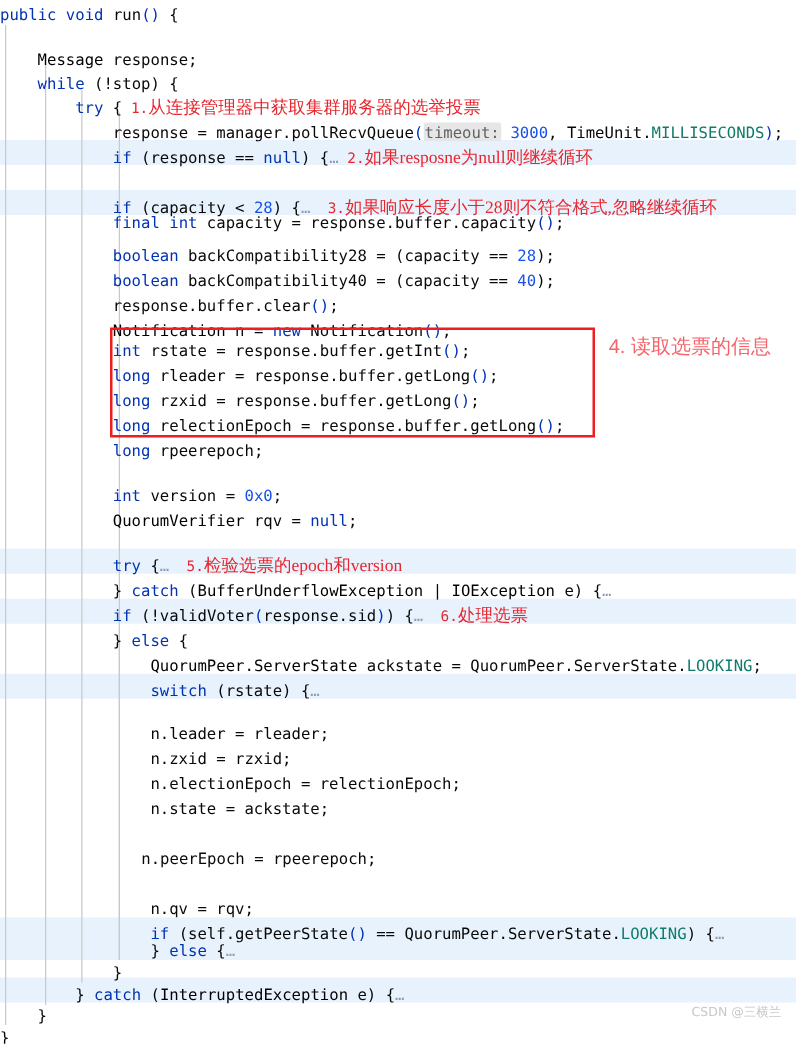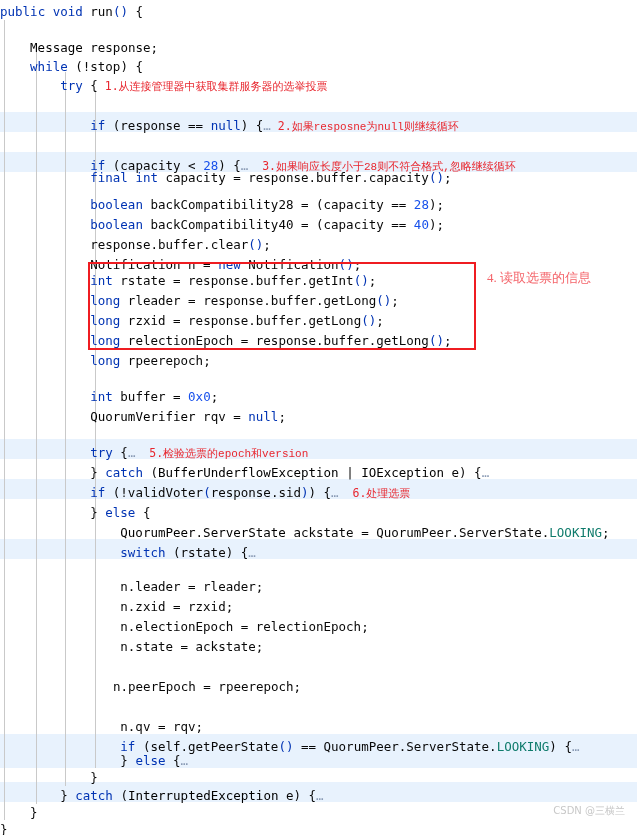--- a/index.html
+++ b/index.html
@@ -45,34 +45,34 @@
   }
   
   .kw{color:#0033b3;}
   .cls{color:#000000;}
   .num{color:#1750eb;}
   .txt{color:#080808;}
   .stat{color:#0f7b6c;font-style:normal;}
   .paren{color:#0033b3;}
   .fold{color:#8a9bb5;}
   .hint{background:#e6e6e6;color:#5f6266;border-radius:2px;padding:0 1px;}
-  .anno{color:#e8262e;font-family:Liberation Mono, monospace;font-size:11px;}
+  .anno{color:#e8262e;font-family:Liberation Serif, serif;font-size:14px;}
   .annonum{color:#e8262e;font-family:"DejaVu Sans Mono","Liberation Mono",monospace;font-size:11.5px;}
   
   .redbox{
     position:absolute;
     border:2px solid #ef1c21;
     z-index:3;
     pointer-events:none;
   }
   .side-anno{
     position:absolute;
     color:#f4646a;
-    font-family:Liberation Serif, serif;
-    font-size:13px;
+    font-family:Liberation Sans, sans-serif;
+    font-size:16px;
     z-index:4;
     white-space:nowrap;
   }
   .watermark{
     position:absolute;
     right:12px;bottom:14px;
     color:#c8c8c8;
     font-family:"DejaVu Sans","Liberation Sans",sans-serif;
     font-size:10px;
     z-index:5;
@@ -93,35 +93,36 @@
     <div class="guide" style="left: 4px; top: 20px; height: 800px;"></div>
     <div class="guide" style="left: 36px; top: 52px; height: 752px;"></div>
     <div class="guide" style="left: 65px; top: 72px; height: 714px;"></div>
     <div class="guide" style="left: 95px; top: 90px; height: 678px;"></div>
     <div class="guide" style="left: 95px; top: 502px; height: 266px;"></div>
     <div class="ln code" style="top: 2px; left: 0px;"><span class="kw">public</span><span class="txt"> </span><span class="kw">void</span><span class="txt"> run</span><span class="paren">()</span><span class="txt"> {</span></div>
     <div class="ln code" style="top: 22px; left: 0px;"></div>
     <div class="ln code" style="top: 38px; left: 30.08px;"><span class="cls">Message</span><span class="txt"> response;</span></div>
     <div class="ln code" style="top: 57px; left: 30.08px;"><span class="kw">while</span><span class="txt"> (!stop) {</span></div>
     <div class="ln code" style="top: 76px; left: 60.16px;"><span class="kw">try</span><span class="txt"> {</span><span class="annonum"> 1.</span><span class="anno">从连接管理器中获取集群服务器的选举投票</span></div>
+    <div class="ln code" style="top: 96px; left: 90.24px;"><span class="txt">response = manager.pollRecvQueue</span><span class="paren">(</span><span class="hint">timeout:</span><span class="txt"> </span><span class="num">3000</span><span class="txt">, TimeUnit.</span><span class="stat">MILLISECONDS</span><span class="paren">)</span><span class="txt">;</span></div>
     <div class="ln code" style="top: 116px; left: 90.24px;"><span class="kw">if</span><span class="txt"> (response == </span><span class="kw">null</span><span class="txt">) {</span><span class="fold">…</span><span class="annonum"> 2.</span><span class="anno">如果resposne为null则继续循环</span></div>
     <div class="ln code" style="top: 136px; left: 90.24px; margin-top: 32px;"><span class="kw">final int</span><span class="txt"> capacity = response.buffer.capacity</span><span class="paren">()</span><span class="txt">;</span></div>
     <div class="ln code" style="top: 156px; left: 90.24px;"><span class="kw">if</span><span class="txt"> (capacity &lt; </span><span class="num">28</span><span class="txt">) {</span><span class="fold">…</span><span class="annonum">  3.</span><span class="anno">如果响应长度小于28则不符合格式,忽略继续循环</span></div>
     <div class="ln code" style="top: 176px; left: 0px;"></div>
     <div class="ln code" style="top: 195px; left: 90.24px;"><span class="kw">boolean</span><span class="txt"> backCompatibility28 = (capacity == </span><span class="num">28</span><span class="txt">);</span></div>
     <div class="ln code" style="top: 215px; left: 90.24px;"><span class="kw">boolean</span><span class="txt"> backCompatibility40 = (capacity == </span><span class="num">40</span><span class="txt">);</span></div>
     <div class="ln code" style="top: 235px; left: 90.24px;"><span class="txt">response.buffer.clear</span><span class="paren">()</span><span class="txt">;</span></div>
     <div class="ln code" style="top: 255px; left: 90.24px;"><span class="cls">Notification</span><span class="txt"> n = </span><span class="kw">new</span><span class="txt"> Notification</span><span class="paren">()</span><span class="txt">;</span></div>
     <div class="ln code" style="top: 271px; left: 90.24px;"><span class="kw">int</span><span class="txt"> rstate = response.buffer.getInt</span><span class="paren">()</span><span class="txt">;</span></div>
     <div class="ln code" style="top: 291px; left: 90.24px;"><span class="kw">long</span><span class="txt"> rleader = response.buffer.getLong</span><span class="paren">()</span><span class="txt">;</span></div>
     <div class="ln code" style="top: 311px; left: 90.24px;"><span class="kw">long</span><span class="txt"> rzxid = response.buffer.getLong</span><span class="paren">()</span><span class="txt">;</span></div>
     <div class="ln code" style="top: 331px; left: 90.24px;"><span class="kw">long</span><span class="txt"> relectionEpoch = response.buffer.getLong</span><span class="paren">()</span><span class="txt">;</span></div>
     <div class="ln code" style="top: 351px; left: 90.24px;"><span class="kw">long</span><span class="txt"> rpeerepoch;</span></div>
     <div class="ln code" style="top: 371px; left: 0px;"></div>
-    <div class="ln code" style="top: 387px; left: 90.24px;"><span class="kw">int</span><span class="txt"> buffer = </span><span class="num">0x0</span><span class="txt">;</span></div>
+    <div class="ln code" style="top: 387px; left: 90.24px;"><span class="kw">int</span><span class="txt"> version = </span><span class="num">0x0</span><span class="txt">;</span></div>
     <div class="ln code" style="top: 407px; left: 90.24px;"><span class="cls">QuorumVerifier</span><span class="txt"> rqv = </span><span class="kw">null</span><span class="txt">;</span></div>
     <div class="ln code" style="top: 427px; left: 0px;"></div>
     <div class="ln code" style="top: 443px; left: 90.24px;"><span class="kw">try</span><span class="txt"> {</span><span class="fold">…</span><span class="annonum">  5.</span><span class="anno">检验选票的epoch和version</span></div>
     <div class="ln code" style="top: 463px; left: 90.24px;"><span class="txt">} </span><span class="kw">catch</span><span class="txt"> (</span><span class="cls">BufferUnderflowException</span><span class="txt"> | </span><span class="cls">IOException</span><span class="txt"> e) {</span><span class="fold">…</span></div>
     <div class="ln code" style="top: 483px; left: 90.24px;"><span class="kw">if</span><span class="txt"> (!validVoter</span><span class="paren">(</span><span class="txt">response.sid</span><span class="paren">)</span><span class="txt">) {</span><span class="fold">…</span><span class="annonum">  6.</span><span class="anno">处理选票</span></div>
     <div class="ln code" style="top: 503px; left: 90.24px;"><span class="txt">} </span><span class="kw">else</span><span class="txt"> {</span></div>
     <div class="ln code" style="top: 523px; left: 120.32px;"><span class="cls">QuorumPeer</span><span class="txt">.</span><span class="cls">ServerState</span><span class="txt"> ackstate = QuorumPeer.ServerState.</span><span class="stat">LOOKING</span><span class="txt">;</span></div>
     <div class="ln code" style="top: 543px; left: 120.32px;"><span class="kw">switch</span><span class="txt"> (rstate) {</span><span class="fold">…</span></div>
     <div class="ln code" style="top: 563px; left: 0px;"></div>
     <div class="ln code" style="top: 577px; left: 120.32px;"><span class="txt">n.leader = rleader;</span></div>

